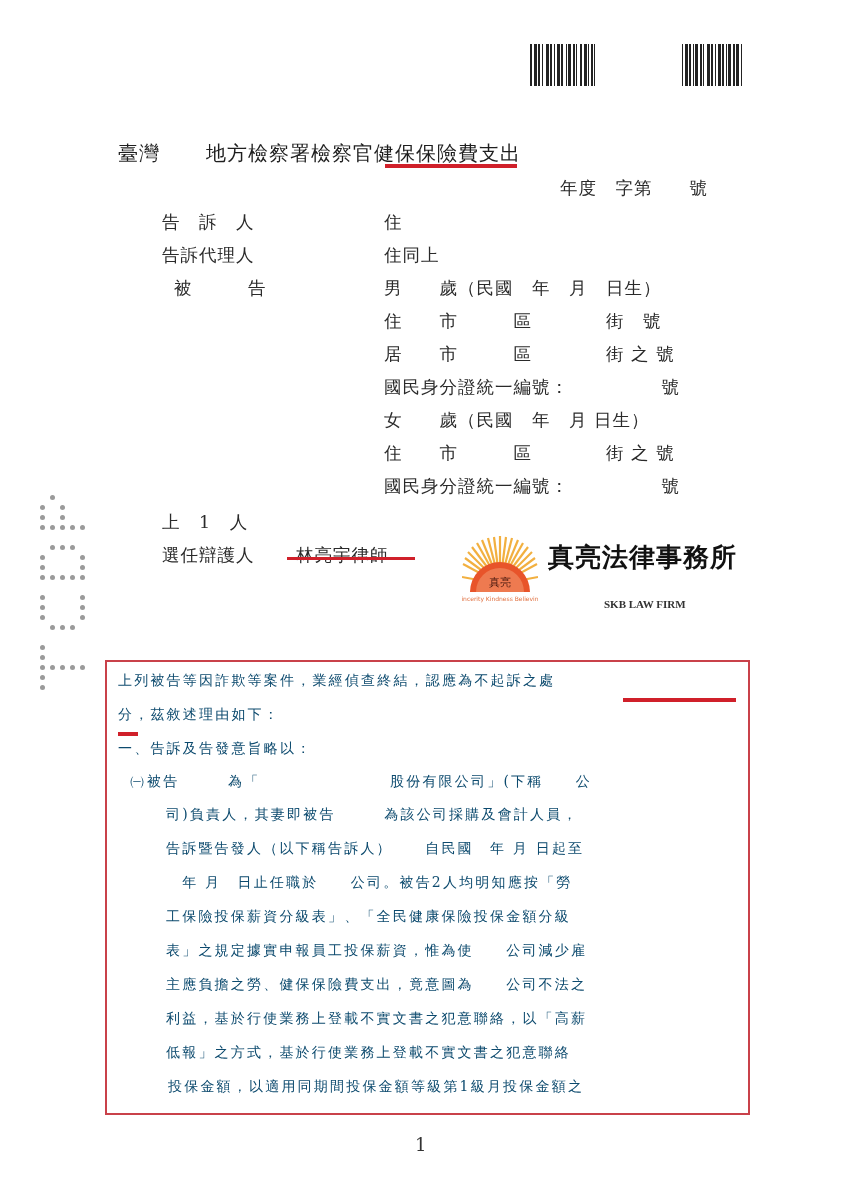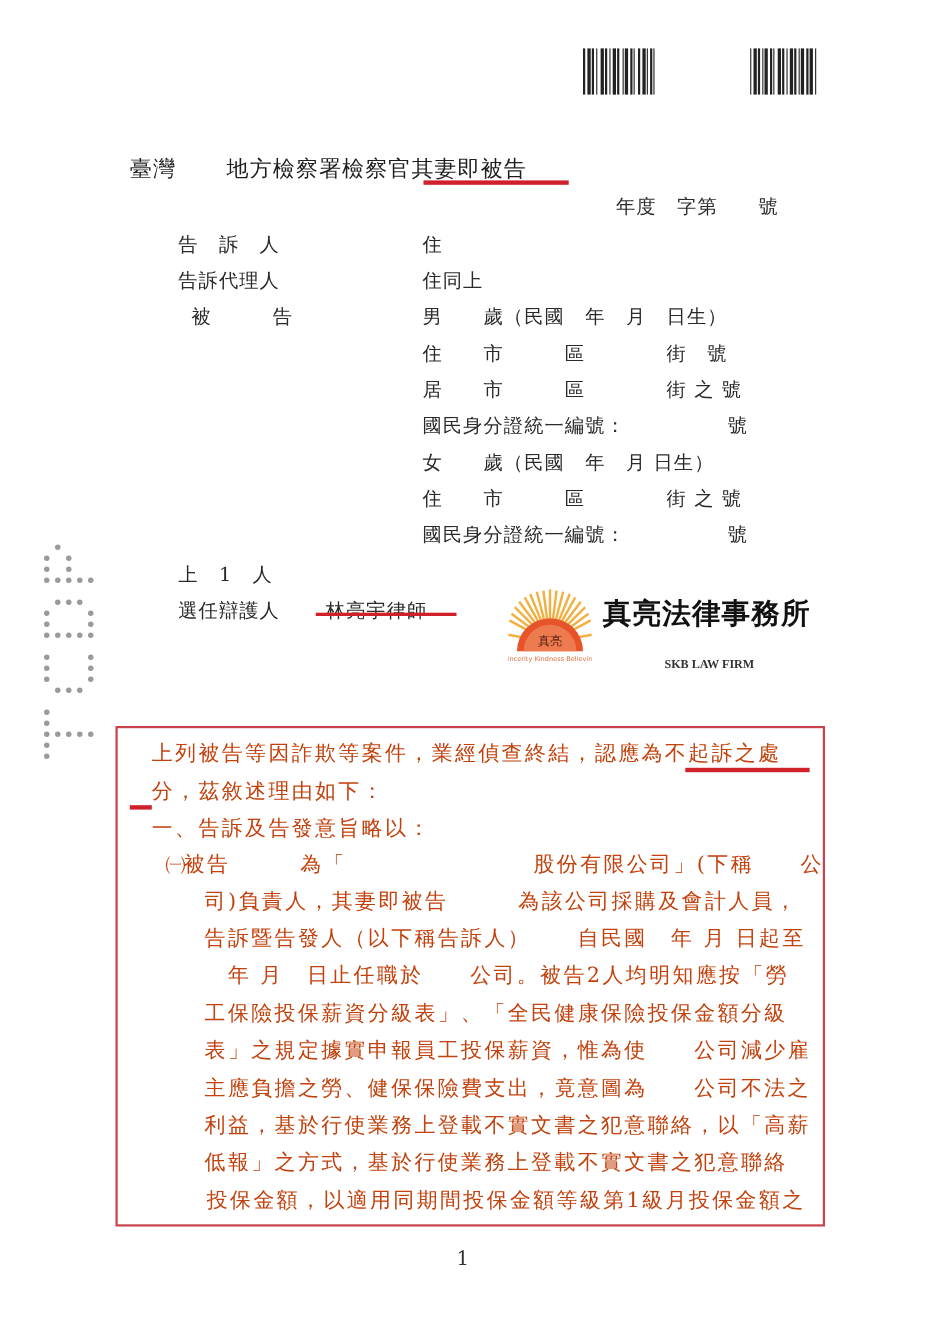--- a/index.html
+++ b/index.html
@@ -7,21 +7,21 @@
       width: 849px; height: 1200px; background: #ffffff; position: relative; overflow: hidden;
       font-family: "DejaVu Serif", "Liberation Serif", serif; color: #2a2a2a;
     }
     .abs { position: absolute; white-space: nowrap; text-align: right; }
     .barcode { position: absolute; top: 44px; height: 42px; display: flex; align-items: stretch; gap: 0; }
     .bar { background: #222; height: 100%; }
     .gap { height: 100%; }
     .title { top: 140px; font-size: 20px; letter-spacing: 1px; color: #1e1e1e; }
     .redline { position: absolute; background: #d0202a; height: 4px; }
     .t18 { font-size: 17.5px; letter-spacing: 1px; }
-    .body-text { font-size: 19px; letter-spacing: 2.2px; color: #c2410c; margin-left: 20px; }
+    .body-text { font-size: 14px; letter-spacing: 2.2px; color: #0c4a6e; }
     .redbox { position: absolute; left: 105px; top: 660px; width: 645px; height: 455px; border: 2px solid #c9414a; box-sizing: border-box; }
     .dot { position: absolute; width: 5px; height: 5px; border-radius: 50%; background: #9a9a9a; }
     .logo-sun { position: absolute; left: 462px; top: 534px; width: 76px; height: 70px; }
     .firm-name { position: absolute; left: 548px; top: 540px; font-size: 26px; font-weight: bold; color: #111; letter-spacing: 1px; font-family: "DejaVu Serif", serif; }
     .firm-en { position: absolute; left: 604px; top: 598px; font-size: 11px; font-weight: bold; color: #333; font-family: "Liberation Serif", serif; }
     .page-num { position: absolute; left: 415px; top: 1134px; font-size: 18px; color: #333; }
   </style>
 </head>
 <body>
 
@@ -93,21 +93,21 @@
     <div class="gap" style="width:2px"></div>
   <div class="bar" style="width:2px"></div>
     <div class="gap" style="width:1px"></div>
   <div class="bar" style="width:3px"></div>
     <div class="gap" style="width:2px"></div>
   <div class="bar" style="width:1px"></div>
 </div>
 
 <div class="abs title" style="left:118px;">臺灣</div>
 <div class="abs title" style="left:206px;">
-  <span>地方檢察署檢察官</span><span>其妻即被告</span>
+  <span>地方檢察署檢察官</span><span>健保保險費支出</span>
 </div>
 <div class="redline" style="left:385px; top:164px; width:132px;"></div>
 
 <div class="abs t18" style="left:560px; top:176px;">年度　字第　　號</div>
 
 <div class="abs t18" style="left:162px; top:210px;">告　訴　人</div>
 <div class="abs t18" style="left:384px; top:210px;">住</div>
 
 <div class="abs t18" style="left:162px; top:243px;">告訴代理人</div>
 <div class="abs t18" style="left:384px; top:243px;">住同上</div>

